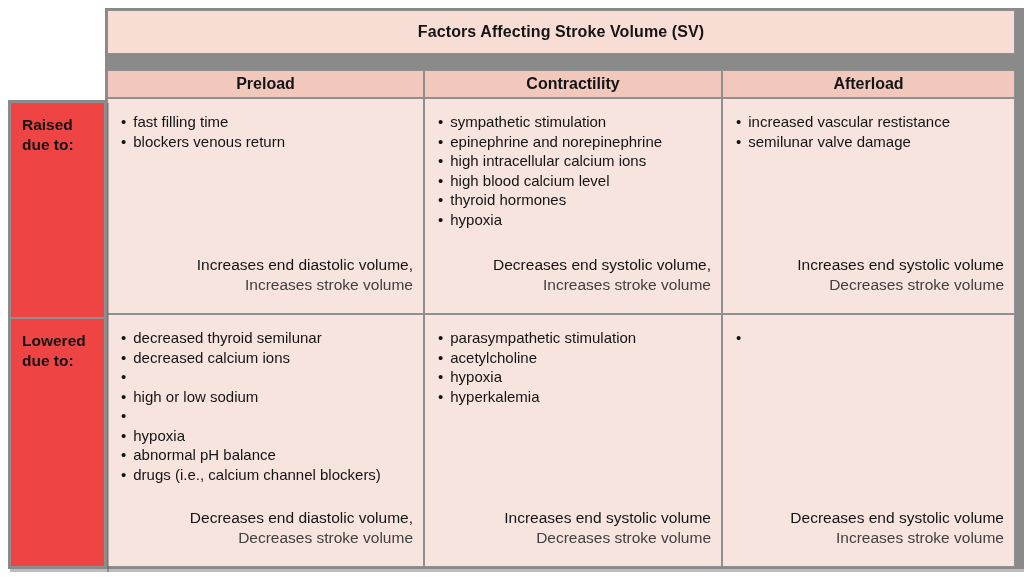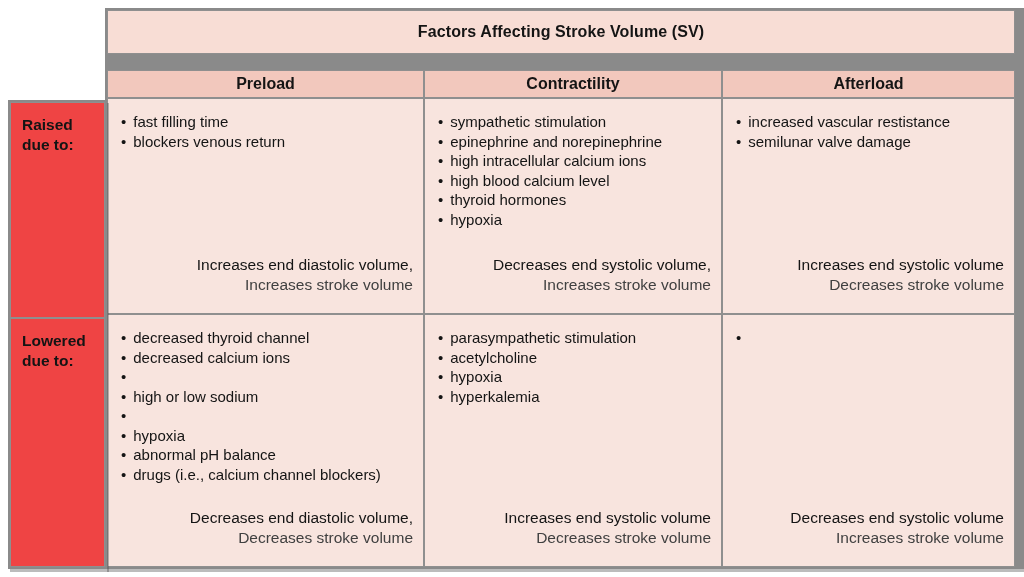--- a/index.html
+++ b/index.html
@@ -140,21 +140,21 @@
     <div class="summary">
       <div class="black">Increases end systolic volume</div>
       <div class="red">Decreases stroke volume</div>
     </div>
   </div>
 
   <div class="cell body-cell">
     <div class="bullets">
         <div class="li">
           <span class="dot">•</span>
-          <span>decreased thyroid channel</span>
+          <span>decreased thyroid semilunar</span>
         </div>
         <div class="li">
           <span class="dot">•</span>
           <span>decreased calcium ions</span>
         </div>
         <div class="li">
           <span class="dot">•</span>
         </div>
         <div class="li">
           <span class="dot">•</span>

